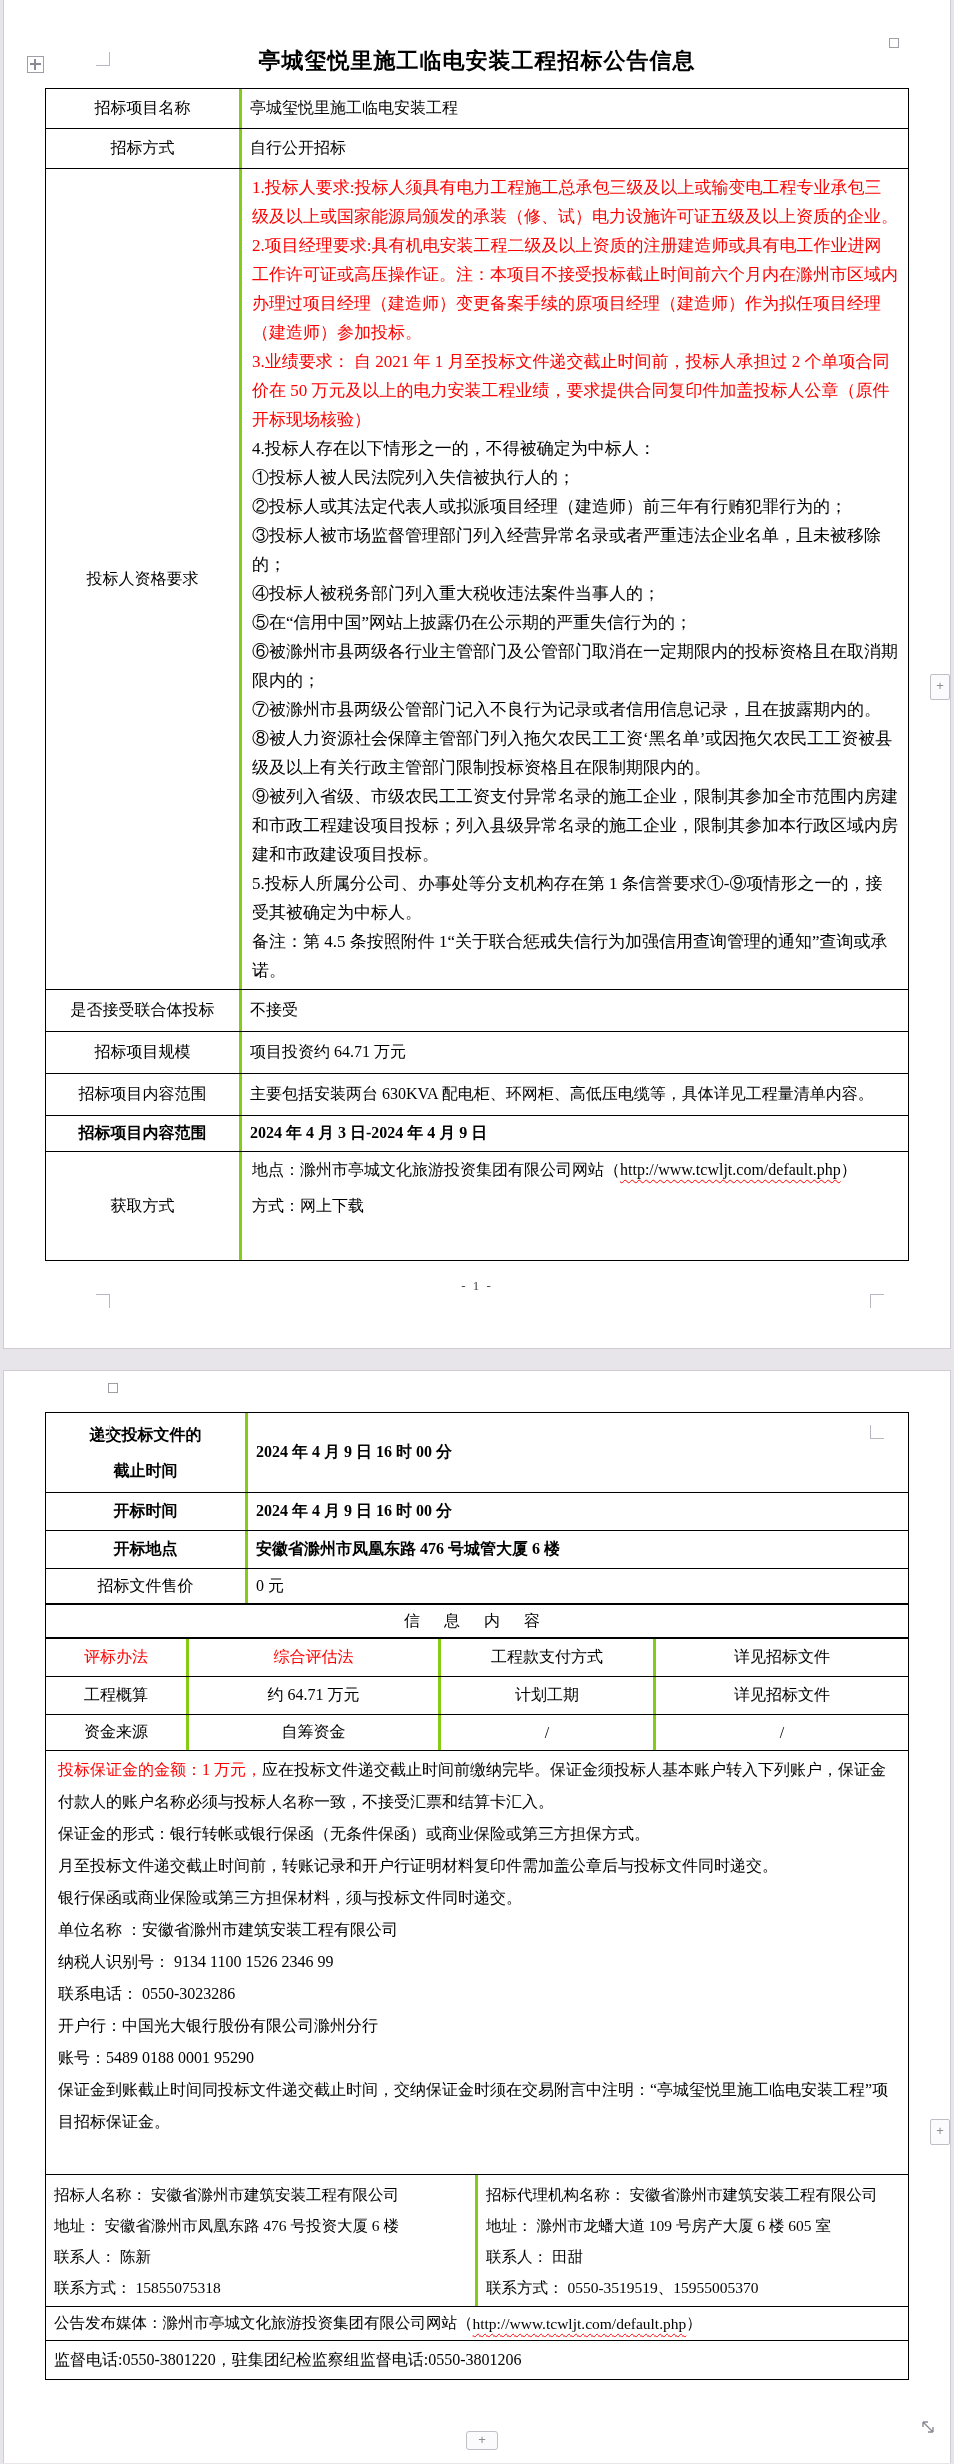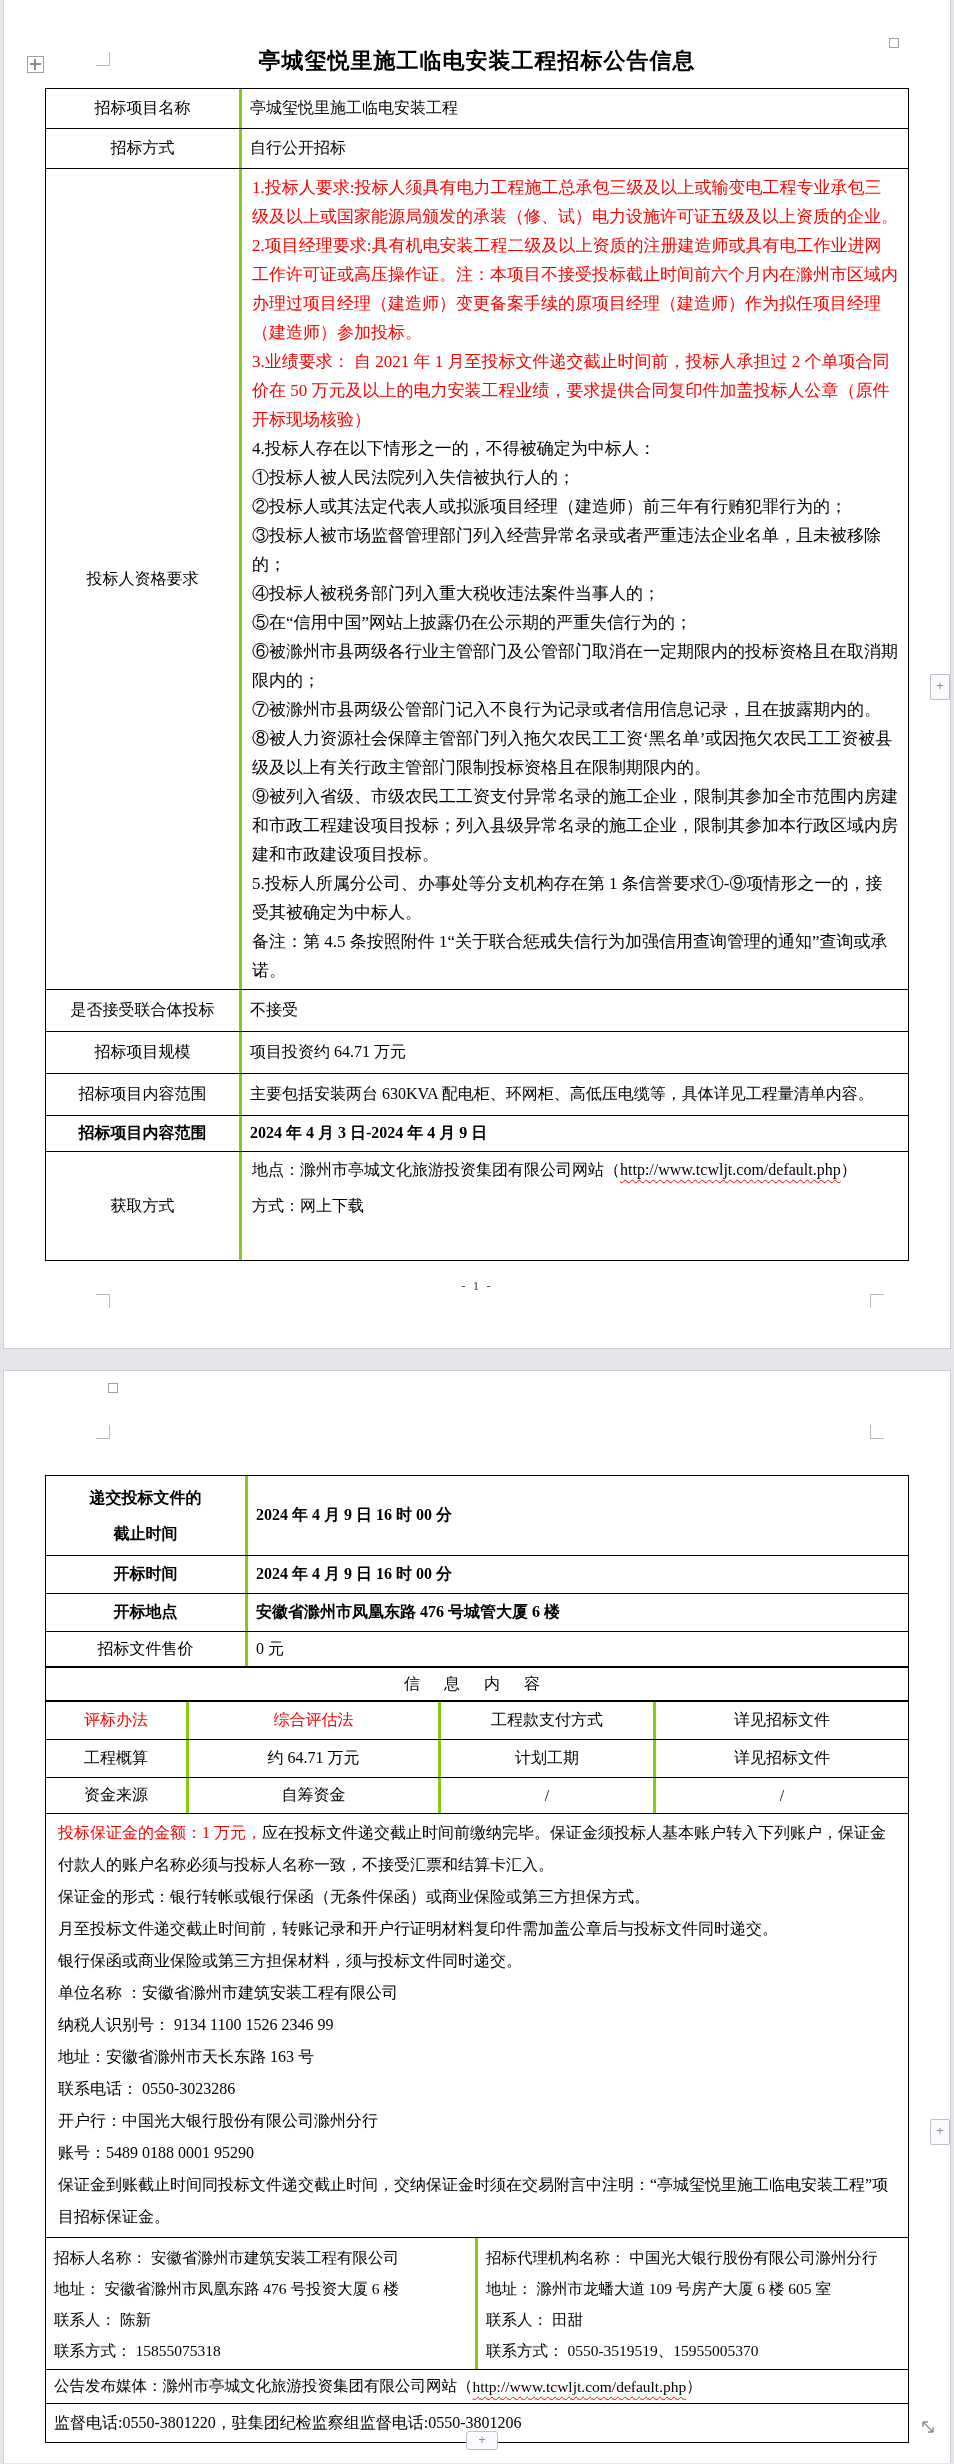--- a/index.html
+++ b/index.html
@@ -17,21 +17,21 @@
   #page2{margin-top:21px;height:1093px;border-bottom:none;}
 
   .title{
     margin:0;padding-top:46px;text-align:center;
     font-size:22px;font-weight:bold;letter-spacing:1px;
   }
 
   
   .tbl{border:1px solid #000;width:864px;margin-left:41px;box-sizing:border-box;}
   .t1{margin-top:12px;}
-  .t2{margin-top:104px;}
+  .t2{margin-top:41px;}
   .trow{display:flex;border-bottom:1px solid #000;box-sizing:border-box;align-items:stretch;}
   .trow:last-child{border-bottom:none;}
   .trow.bb2{border-bottom-width:2px;}
   .tcell{
     border-right:3px solid #84cc16;box-sizing:border-box;
     font-size:16px;display:flex;align-items:center;
     padding:2px 8px;overflow:hidden;
   }
   .tcell:last-child{border-right:none;}
   .lbl{justify-content:center;text-align:center;flex:0 0 196px;}
@@ -235,38 +235,37 @@
 
     <div class="trow h424">
       <div class="tcell val depositcell cjk">
         <div><span class="red">投标保证金的金额：1 万元，</span><span>应在投标文件递交截止时间前缴纳完毕。保证金须投标人基本账户转入下列账户，保证金付款人的账户名称必须与投标人名称一致，不接受汇票和结算卡汇入。</span></div>
         <div>
             <div>保证金的形式：银行转帐或银行保函（无条件保函）或商业保险或第三方担保方式。</div>
             <div>月至投标文件递交截止时间前，转账记录和开户行证明材料复印件需加盖公章后与投标文件同时递交。</div>
             <div>银行保函或商业保险或第三方担保材料，须与投标文件同时递交。</div>
             <div>单位名称 ：安徽省滁州市建筑安装工程有限公司</div>
             <div>纳税人识别号： 9134 1100 1526 2346 99</div>
-            <div>地址：安徽省滁州市天长东路 163 号</div>
             <div>联系电话： 0550-3023286</div>
             <div>开户行：中国光大银行股份有限公司滁州分行</div>
             <div>账号：5489 0188 0001 95290</div>
             <div>保证金到账截止时间同投标文件递交截止时间，交纳保证金时须在交易附言中注明：“亭城玺悦里施工临电安装工程”项目招标保证金。</div>
           </div>
       </div>
     </div>
 
     <div class="trow h132">
       <div class="tcell contactcell cjk">
           <div>招标人名称：  安徽省滁州市建筑安装工程有限公司</div>
           <div>地址：  安徽省滁州市凤凰东路 476 号投资大厦 6 楼</div>
           <div>联系人：  陈新</div>
           <div>联系方式： 15855075318</div>
         </div>
       <div class="tcell contactcell right cjk">
-          <div>招标代理机构名称： 中国光大银行股份有限公司滁州分行</div>
+          <div>招标代理机构名称： 安徽省滁州市建筑安装工程有限公司</div>
           <div>地址：  滁州市龙蟠大道 109 号房产大厦 6 楼 605 室</div>
           <div>联系人： 田甜</div>
           <div>联系方式： 0550-3519519、15955005370</div>
         </div>
     </div>
 
     <div class="trow h34">
       <div class="tcell val mediacell">
         <span>公告发布媒体：滁州市亭城文化旅游投资集团有限公司网站（</span>
           <span class="sp">http://www.tcwljt.com/default.php</span>

